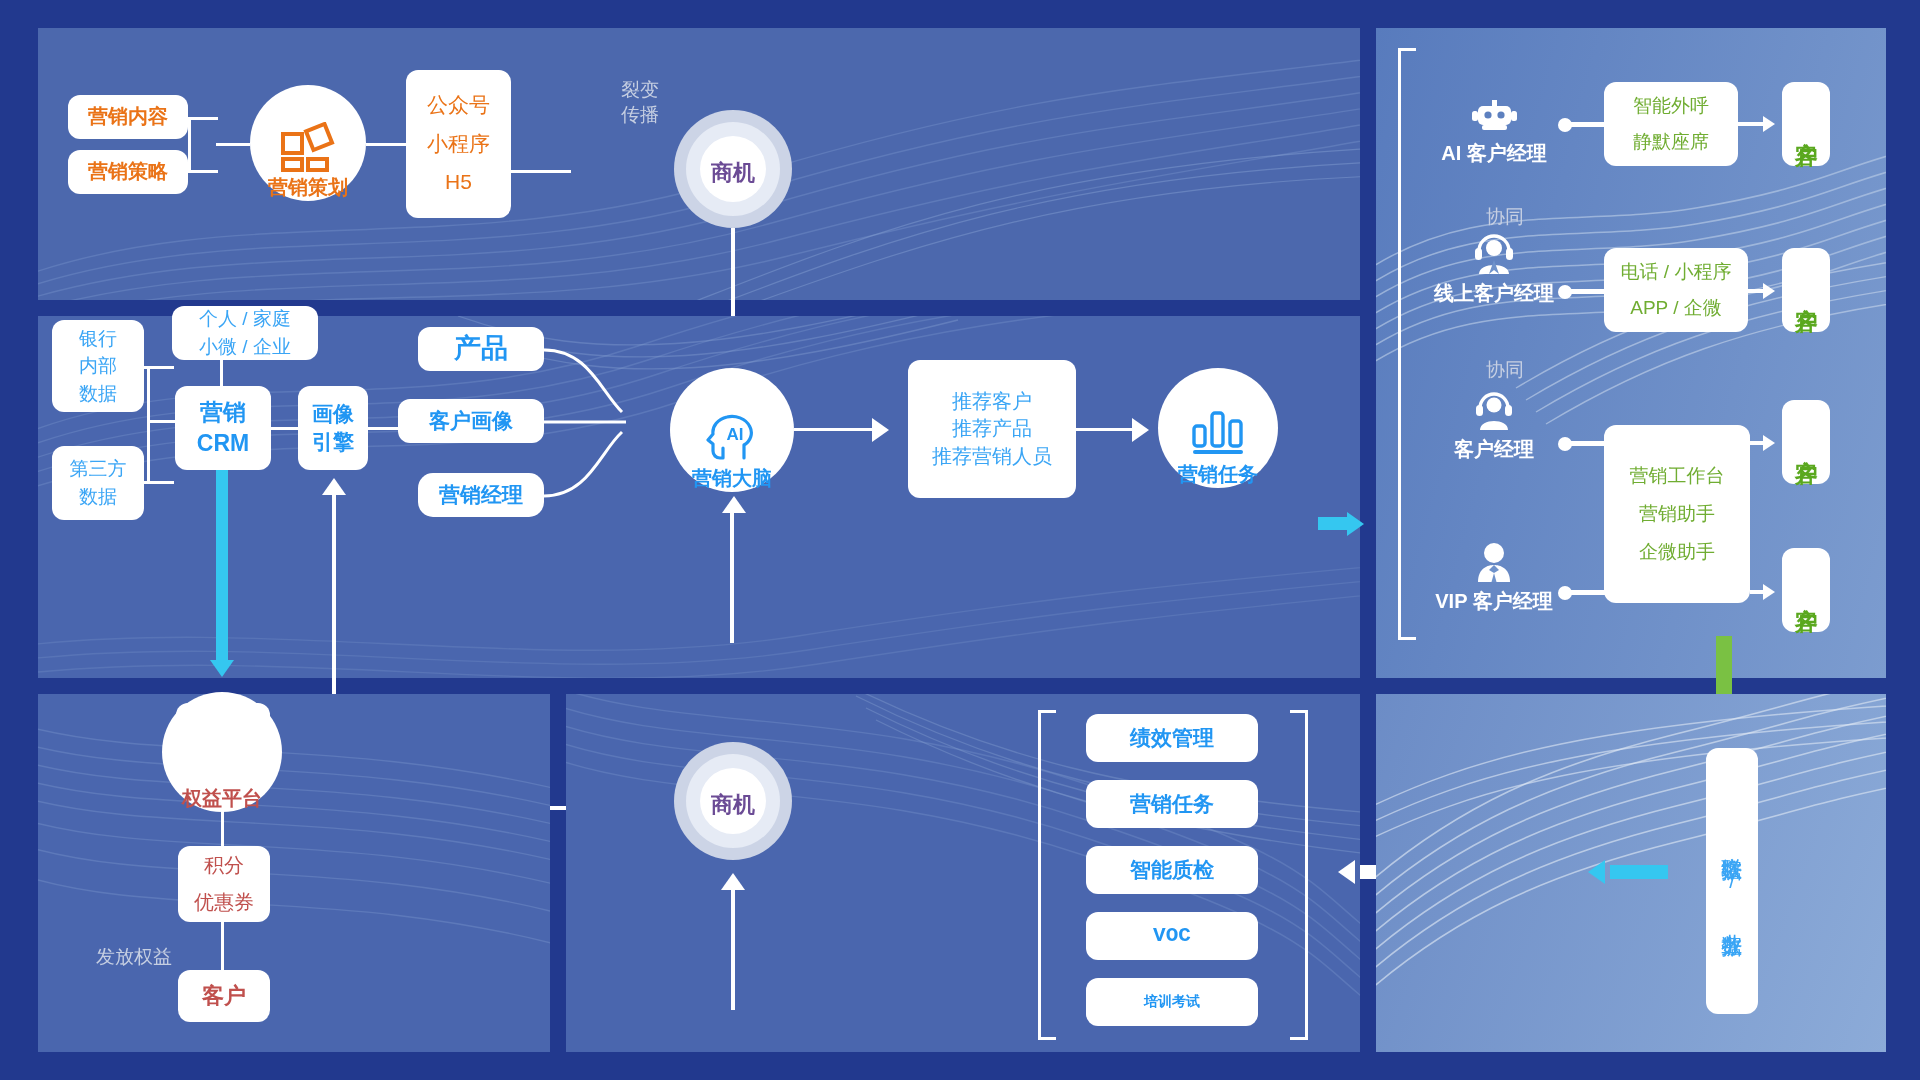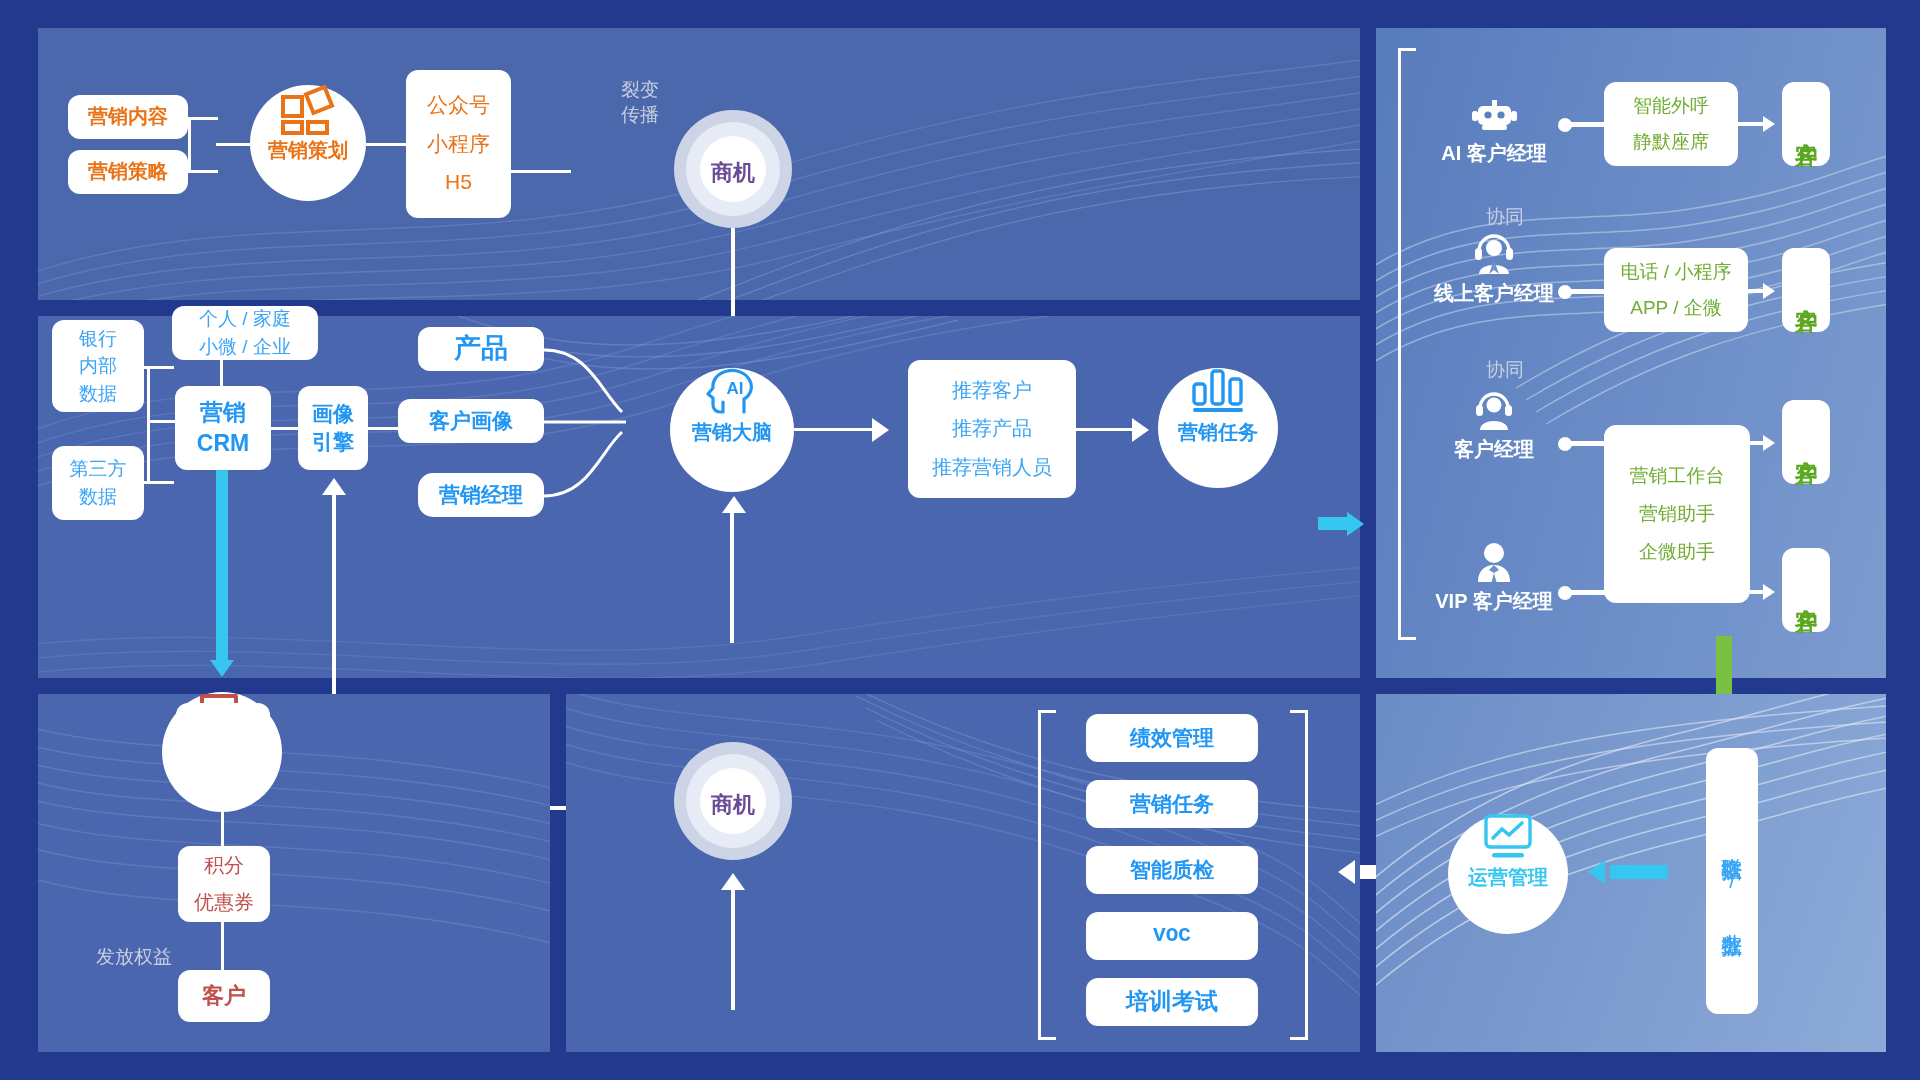--- a/index.html
+++ b/index.html
@@ -34,21 +34,21 @@
   .node.ol { color:#ea7317; font-weight:normal; }   
   .node.b  { color:#2196f3; font-weight:bold; }     
   .node.bl { color:#3aa5f5; font-weight:normal; }   
   .node.r  { color:#c0504d; font-weight:bold; }
   .node.rl { color:#c0504d; font-weight:normal; }
   .node.g  { color:#70ad32; font-weight:normal; }
   .node.gb { color:#5aa81e; font-weight:bold; }
 
   .circ {
     position:absolute; background:#fff; border-radius:50%;
-    display:flex; flex-direction:column; align-items:center; justify-content:flex-start;
+    display:flex; flex-direction:column; align-items:center; justify-content:flex-end;
   }
   .circ .lbl { font-weight:bold; }
 
   
   .ring { position:absolute; border-radius:50%; }
   .ring.r1 { background:#ccd4e6; }
   .ring.r2 { background:#e6ebf5; }
   .ring.r3 { background:#fff; }
   .ring-lbl { position:absolute; color:#6b4b95; font-weight:bold; font-size:22px;
               width:100%; text-align:center; }
@@ -242,21 +242,21 @@
     </svg>
     <span class="lbl" style="color:#2196f3; font-size:20px; margin-top:3px;">营销大脑</span>
   </div>
 
   <div class="arr-u" style="left:722px; top:496px;"></div>
   <div class="ln" style="left:730px; top:513px; width:4px; height:130px;"></div>
 
   <div class="ln" style="left:794px; top:428px; width:78px; height:3px;"></div>
   <div class="arr-r" style="left:872px; top:418px;"></div>
 
-  <div class="node bl" style="left:908px; top:360px; width:168px; height:138px; font-size:20px; gap:11px;">
+  <div class="node bl" style="left:908px; top:360px; width:168px; height:138px; font-size:20px; ">
     <span>推荐客户</span>
     <span>推荐产品</span>
     <span>推荐营销人员</span>
   </div>
 
   <div class="ln" style="left:1076px; top:428px; width:56px; height:3px;"></div>
   <div class="arr-r" style="left:1132px; top:418px;"></div>
 
   <div class="circ" style="left:1158px; top:368px; width:120px; height:120px;">
     <svg width="54" height="46" viewBox="0 0 54 46">
@@ -351,21 +351,21 @@
   </div>
   <div class="node b" style="left:1086px; top:780px; width:172px; height:48px; font-size:21px;">
     <span>营销任务</span>
   </div>
   <div class="node b" style="left:1086px; top:846px; width:172px; height:48px; font-size:21px;">
     <span>智能质检</span>
   </div>
   <div class="node b" style="left:1086px; top:912px; width:172px; height:48px; font-size:21px;font-family:Liberation Mono, monospace;">
     <span>VOC</span>
   </div>
-  <div class="node b" style="left:1086px; top:978px; width:172px; height:48px; font-size:23px;">
+  <div class="node b" style="left:1086px; top:978px; width:172px; height:48px; font-size:14px;">
     <span>培训考试</span>
   </div>
 
   <div class="ln" style="left:1360px; top:865px; width:62px; height:14px;"></div>
   <div class="arr-l" style="left:1338px; top:860px;"></div>
 
   <div class="panel p-right-top">
     <svg class="waves" viewBox="0 0 510 650" preserveAspectRatio="none">
       <g fill="none" stroke="#b8cbe6" stroke-width="1.5" opacity="0.65">
         <path d="M-20 250 C 90 170, 200 200, 320 180 S 460 140, 540 120"></path>
@@ -497,28 +497,20 @@
         <path d="M-20 308 C 80 218, 180 178, 300 148 S 440 108, 540 88"></path>
       </g>
       <g fill="none" stroke="#e0e9f5" stroke-width="1.4" opacity="0.6">
         <path d="M-20 120 C 100 60, 220 30, 540 10"></path>
         <path d="M-20 136 C 100 76, 220 46, 540 26"></path>
         <path d="M-20 152 C 100 92, 220 62, 540 42"></path>
       </g>
     </svg>
   </div>
 
-  <div class="circ" style="left:1448px; top:814px; width:120px; height:120px;">
-    <svg width="52" height="46" viewBox="0 0 52 46">
-      <rect x="4" y="2" width="44" height="31" rx="4" fill="none" stroke="#35c7f0" stroke-width="3.4"></rect>
-      <polyline points="11,24 20,15 27,21 40,9" fill="none" stroke="#35c7f0" stroke-width="3.6" stroke-linecap="round" stroke-linejoin="round"></polyline>
-      <rect x="10" y="39" width="32" height="4.5" rx="2.2" fill="#35c7f0"></rect>
-    </svg>
-    <span class="lbl" style="color:#35c7f0; font-size:20px; margin-top:4px;">运营管理</span>
-  </div>
 
   <div class="ln cy" style="left:1610px; top:865px; width:58px; height:14px;"></div>
   <div class="arr-l cy" style="left:1588px; top:860px;"></div>
 
   <div class="node bl" style="left:1706px; top:748px; width:52px; height:266px; font-size:21px; padding:10px 0;">
     <span class="vtext" style="color:#3aa5f5; line-height:1.5;">联络数据 / 业务数据</span>
   </div>
 
 </div>
 

